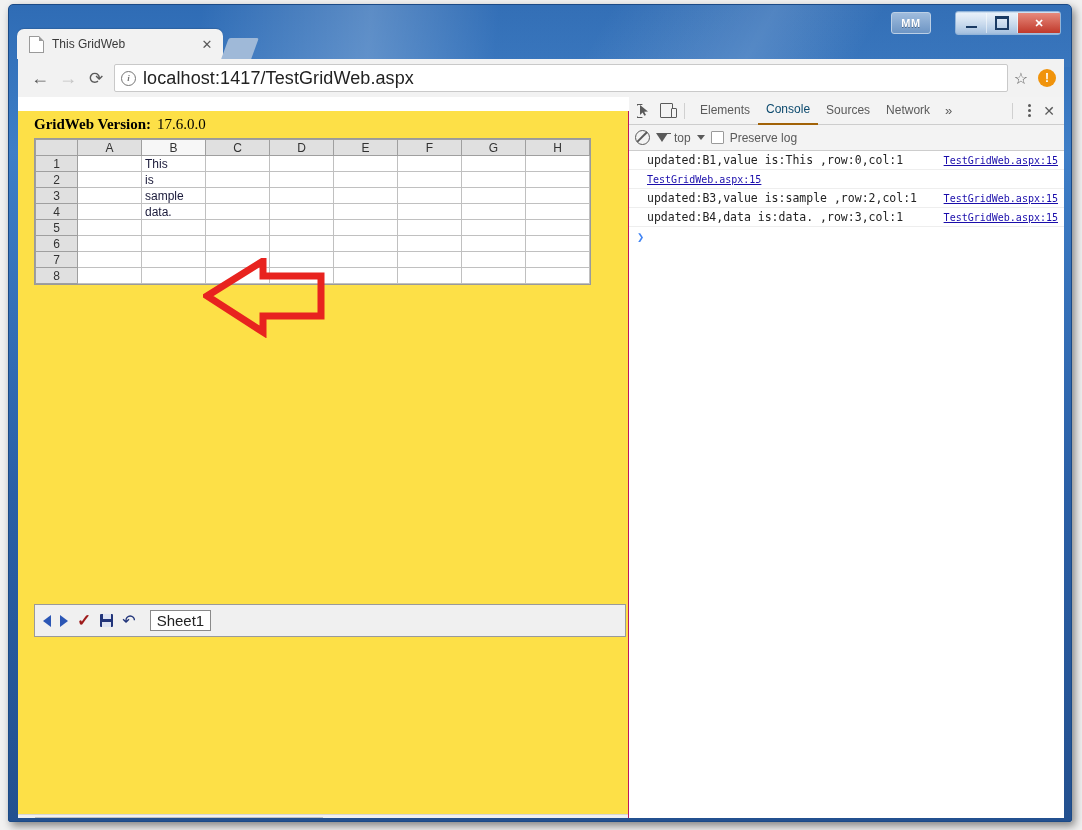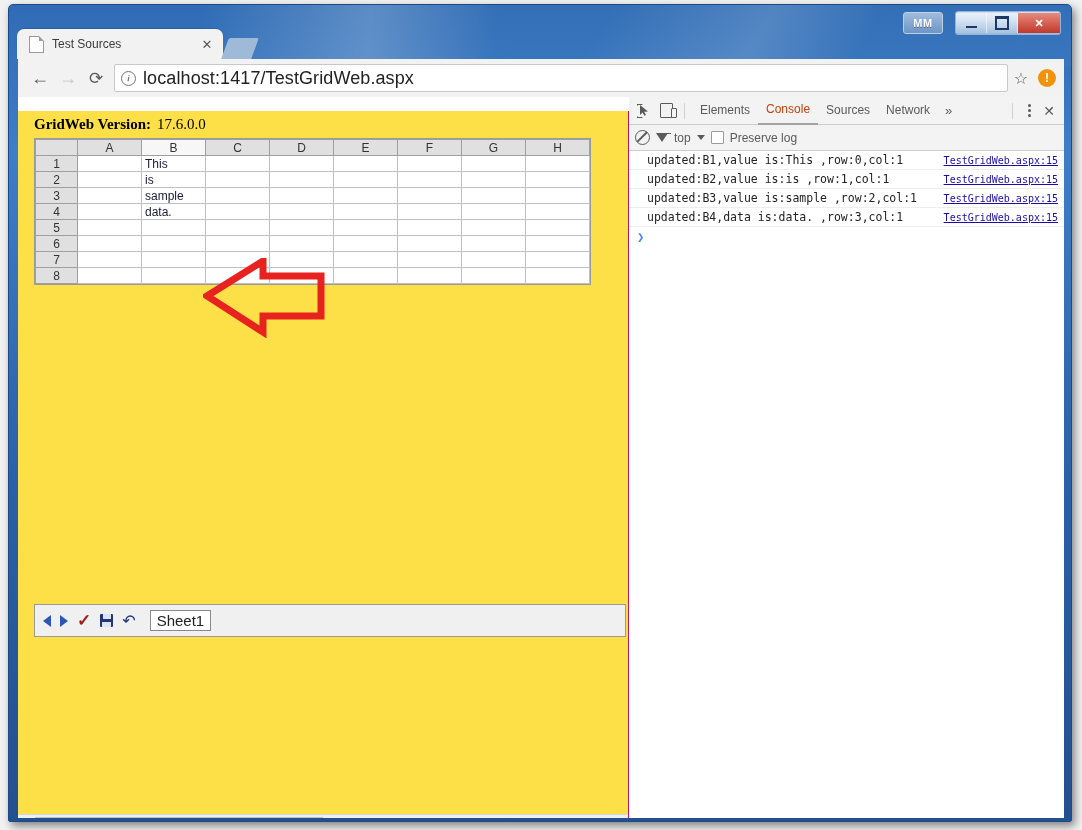--- a/index.html
+++ b/index.html
@@ -29,21 +29,21 @@
     position:absolute; left:0; top:0; width:100%; height:62px;
     background:
       linear-gradient(95deg, rgba(255,255,255,0.00) 18%, rgba(255,255,255,0.22) 34%, rgba(255,255,255,0.02) 46%),
       linear-gradient(120deg, rgba(255,255,255,0.0) 55%, rgba(255,255,255,0.15) 70%, rgba(255,255,255,0.0) 80%);
     pointer-events:none;
   }
 
   
   .win-ctrls {
     position: absolute; top: 6px; right: 10px;
-    display: flex; align-items: center; gap: 12px;
+    display: flex; align-items: center; gap: 24px;
   }
   .mm-badge {
     width: 38px; height: 20px;
     border: 1px solid #bcd0e6;
     border-radius: 3px;
     background: linear-gradient(180deg,#9fbcdd,#6d95c4);
     color: #ffffff;
     font-size: 11px; font-weight: bold;
     display:flex; align-items:center; justify-content:center;
     text-shadow: 0 1px 0 rgba(0,0,0,.35);
@@ -276,21 +276,21 @@
   }
   .device-ico:after{
     content:"";position:absolute;right:-5px;bottom:-1px;width:4px;height:8px;
     border:1.4px solid #5a5a5a;border-radius:1px;background:#f3f3f3;
   }
   .dt-sep { width:1px;height:16px;background:#d0d0d0;margin:0 7px; }
   .dt-tab {
     padding: 0 8px; height:27px; line-height:27px;
     font-size:12px; color:#5a5a5a; white-space:nowrap;
   }
-  .dt-tab.active { color:#c2410c; border-bottom:2px solid #a3a3a3; }
+  .dt-tab.active { color:#0c4a6e; border-bottom:2px solid #a16207; }
   .dt-more { padding:0 7px; font-size:13px; color:#5a5a5a; }
   .dt-right { margin-left:auto; display:flex;align-items:center; }
   .kebab { width:18px;height:18px;display:flex;flex-direction:column;align-items:center;justify-content:center;gap:2px;}
   .kebab i { width:3px;height:3px;border-radius:50%;background:#5a5a5a;display:block; }
   .dt-close { width:22px;height:22px;display:flex;align-items:center;justify-content:center;color:#5a5a5a;font-size:14px;}
 
   .dt-filterbar {
     height: 26px; background:#f3f3f3;
     border-bottom:1px solid #cdcdcd;
     display:flex; align-items:center; padding:0 6px;
@@ -353,21 +353,21 @@
         <div class="ctrl-btn">
           <span class="glyph-max"></span>
         </div>
         <div class="ctrl-btn close">✕</div>
       </div>
     </div>
 
     <div class="tabstrip">
       <div class="ctab">
         <span class="favicon"></span>
-        <span class="tab-title">Test Sources</span>
+        <span class="tab-title">This GridWeb</span>
         <span class="tab-close">✕</span>
       </div>
       <div class="newtab"></div>
     </div>
 
     <div class="toolbar">
       <div class="nav-btn">←</div>
       <div class="nav-btn fwd">→</div>
       <div class="nav-btn reload">⟳</div>
       <div class="omnibox">
@@ -561,21 +561,20 @@
           <span class="pl-box"></span>
           <span class="pl-label">Preserve log</span>
         </div>
 
         <div class="console-body" id="console-body">
             <div class="log-row">
               <span class="log-msg">updated:B1,value is:This ,row:0,col:1</span>
               <a class="log-src">TestGridWeb.aspx:15</a>
             </div>
             <div class="log-row">
-              <span class="log-msg">updated:B2,value is:is ,row:1,col:1</span>
               <a class="log-src">TestGridWeb.aspx:15</a>
             </div>
             <div class="log-row">
               <span class="log-msg">updated:B3,value is:sample ,row:2,col:1</span>
               <a class="log-src">TestGridWeb.aspx:15</a>
             </div>
             <div class="log-row">
               <span class="log-msg">updated:B4,data is:data. ,row:3,col:1</span>
               <a class="log-src">TestGridWeb.aspx:15</a>
             </div>

